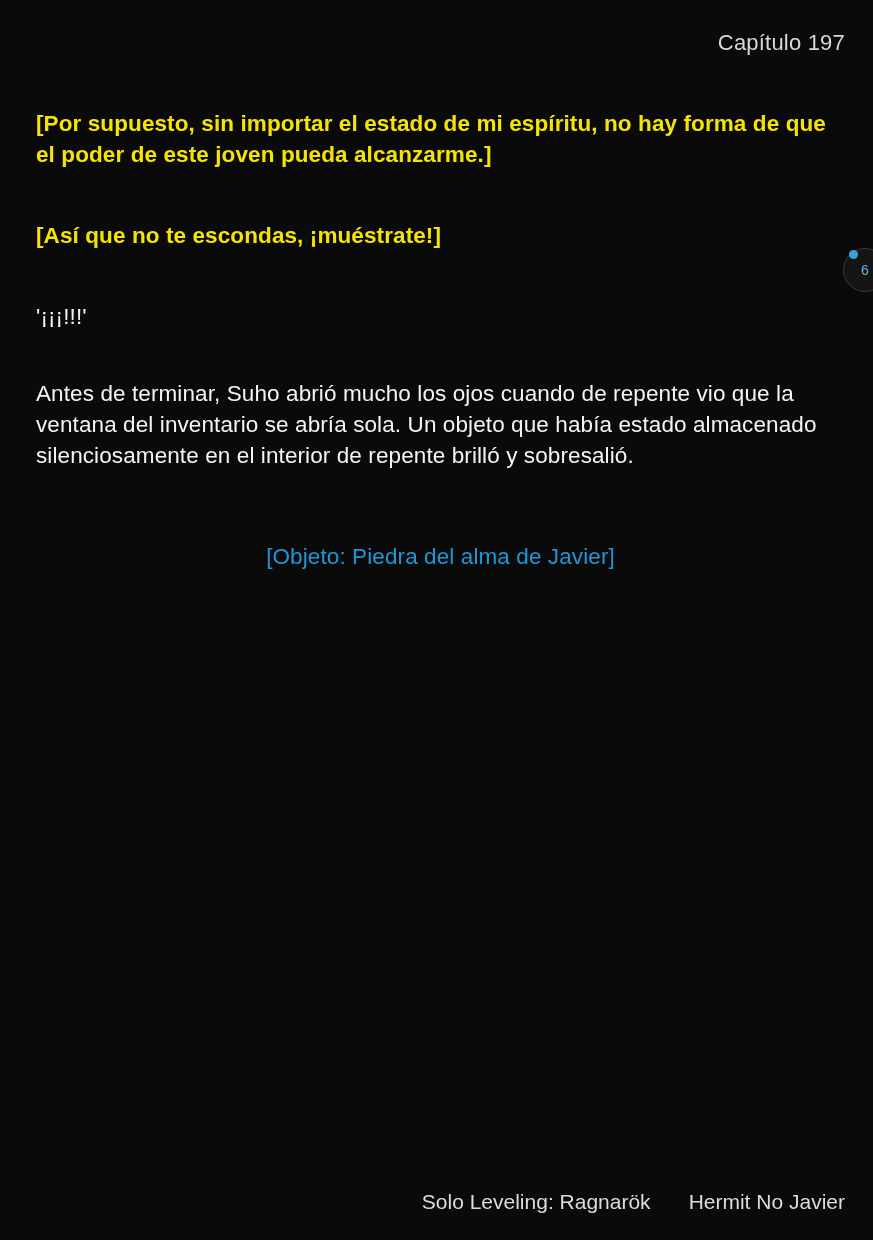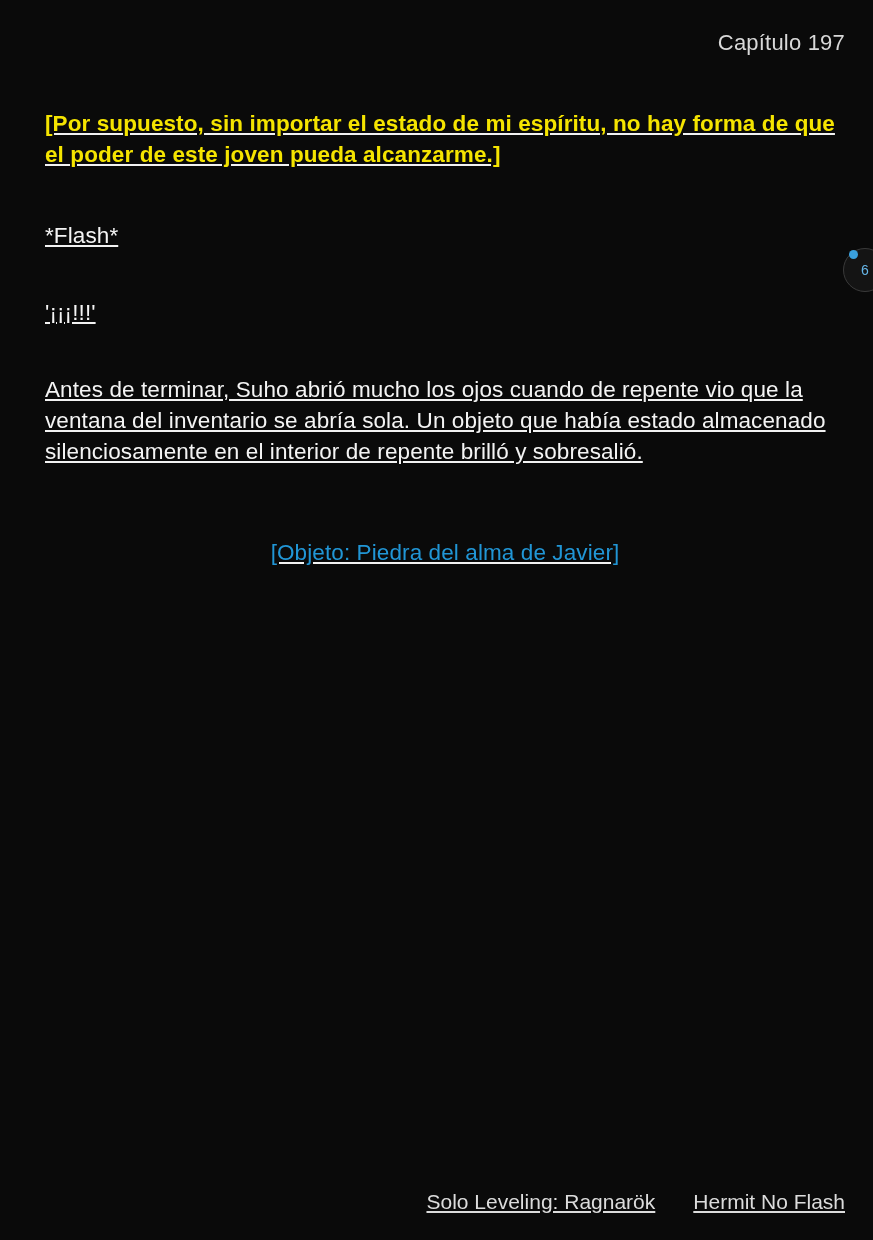--- a/index.html
+++ b/index.html
@@ -30,23 +30,22 @@
     top: 30px;
     right: 28px;
     font-size: 22px;
     color: #d8d8d8;
     letter-spacing: 0.2px;
   }
 
   .content {
     position: absolute;
     top: 108px;
-    left: 45px;
+    left: 36px;
     right: 28px;
-    text-decoration: underline;
   }
 
   .para {
     font-size: 22.5px;
     line-height: 1.38;
     margin: 0 0 46px 0;
     color: #f4f4f4;
     letter-spacing: 0.1px;
   }
 
@@ -70,21 +69,20 @@
   .footer {
     position: absolute;
     bottom: 26px;
     left: 15px;
     right: 28px;
     display: flex;
     justify-content: flex-end;
     gap: 38px;
     font-size: 21px;
     color: #dcdcdc;
-    text-decoration: underline;
   }
 
   .side-badge {
     position: absolute;
     right: -14px;
     top: 248px;
     width: 44px;
     height: 44px;
     border-radius: 50%;
     background: #141414;
@@ -115,30 +113,30 @@
   <div class="side-badge">
     <span class="dot"></span>
     <span>6</span>
   </div>
 
   <div class="content">
 
     <p class="para system">[Por supuesto, sin importar el estado de mi espíritu, no hay forma de que el poder de este joven pueda alcanzarme.]</p>
 
 
+    <p class="para system">[Así que no te escondas, ¡muéstrate!]</p>
 
-    <p class="para">*Flash*</p>
 
     <p class="para">'¡¡¡!!!'</p>
 
     <p class="para block">Antes de terminar, Suho abrió mucho los ojos cuando de repente vio que la ventana del inventario se abría sola. Un objeto que había estado almacenado silenciosamente en el interior de repente brilló y sobresalió.</p>
 
 
     <p class="para item">[Objeto: Piedra del alma de Javier]</p>
 
   </div>
 
   <div class="footer">
     <span>Solo Leveling: Ragnarök</span>
-    <span>Hermit No Flash</span>
+    <span>Hermit No Javier</span>
   </div>
 
 </div>
 
 </body></html>

